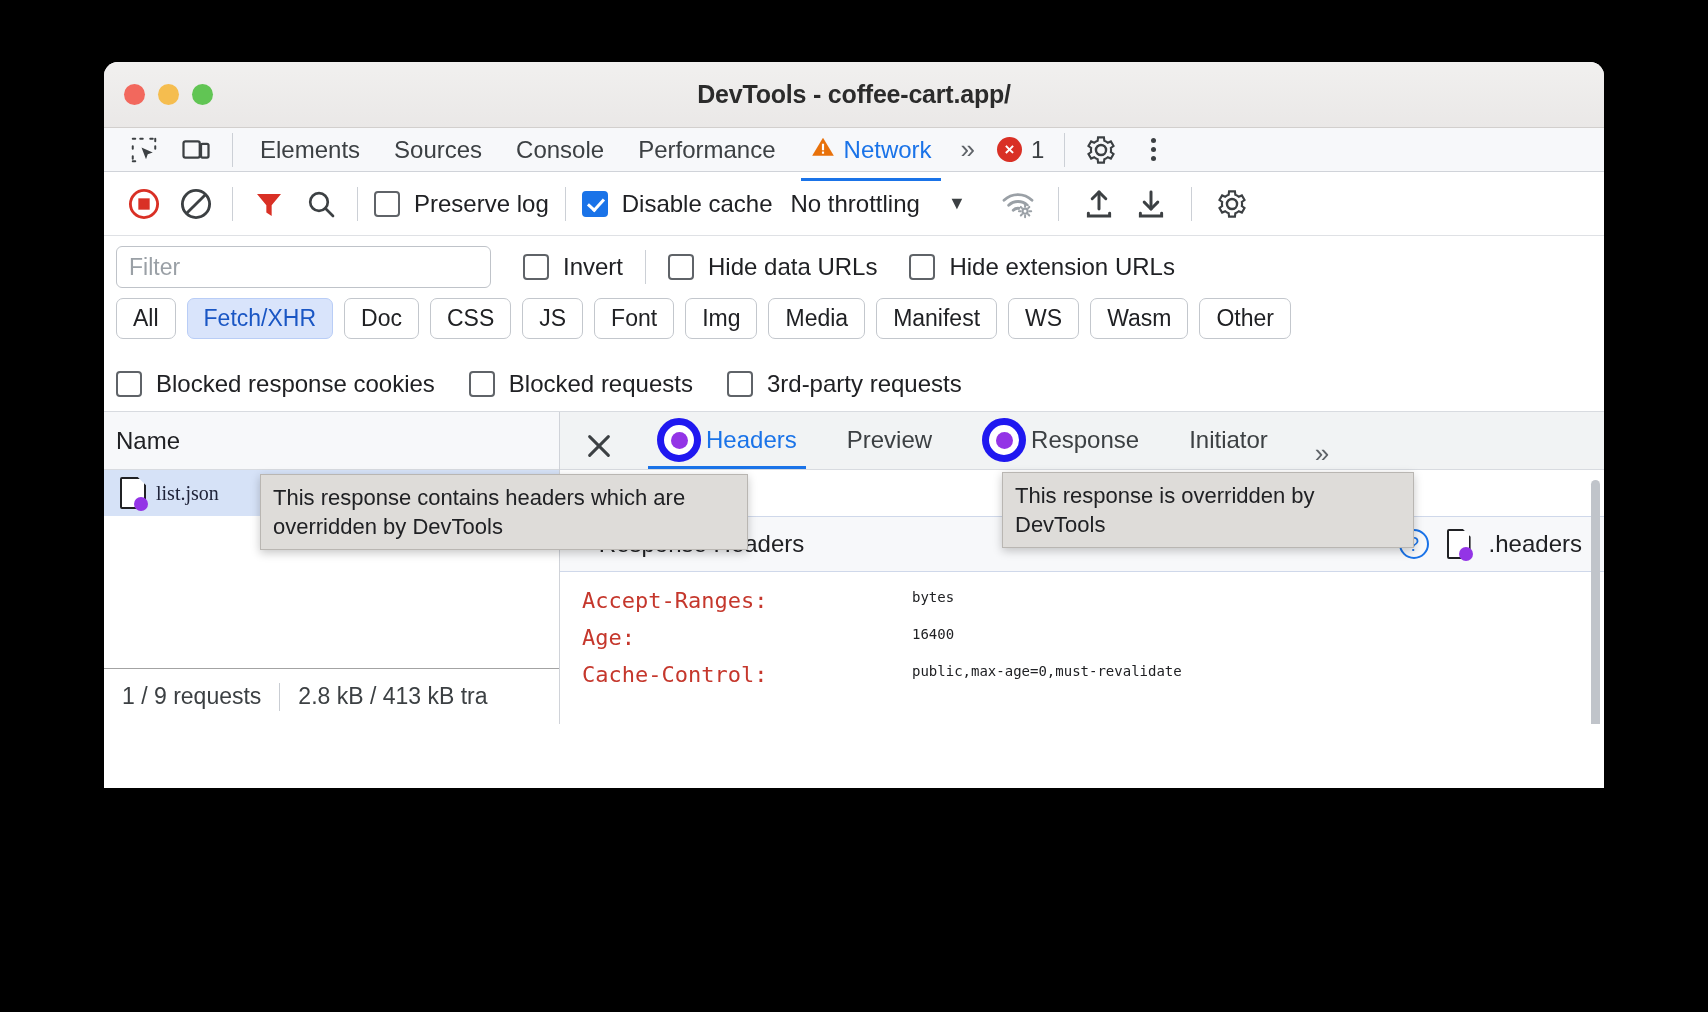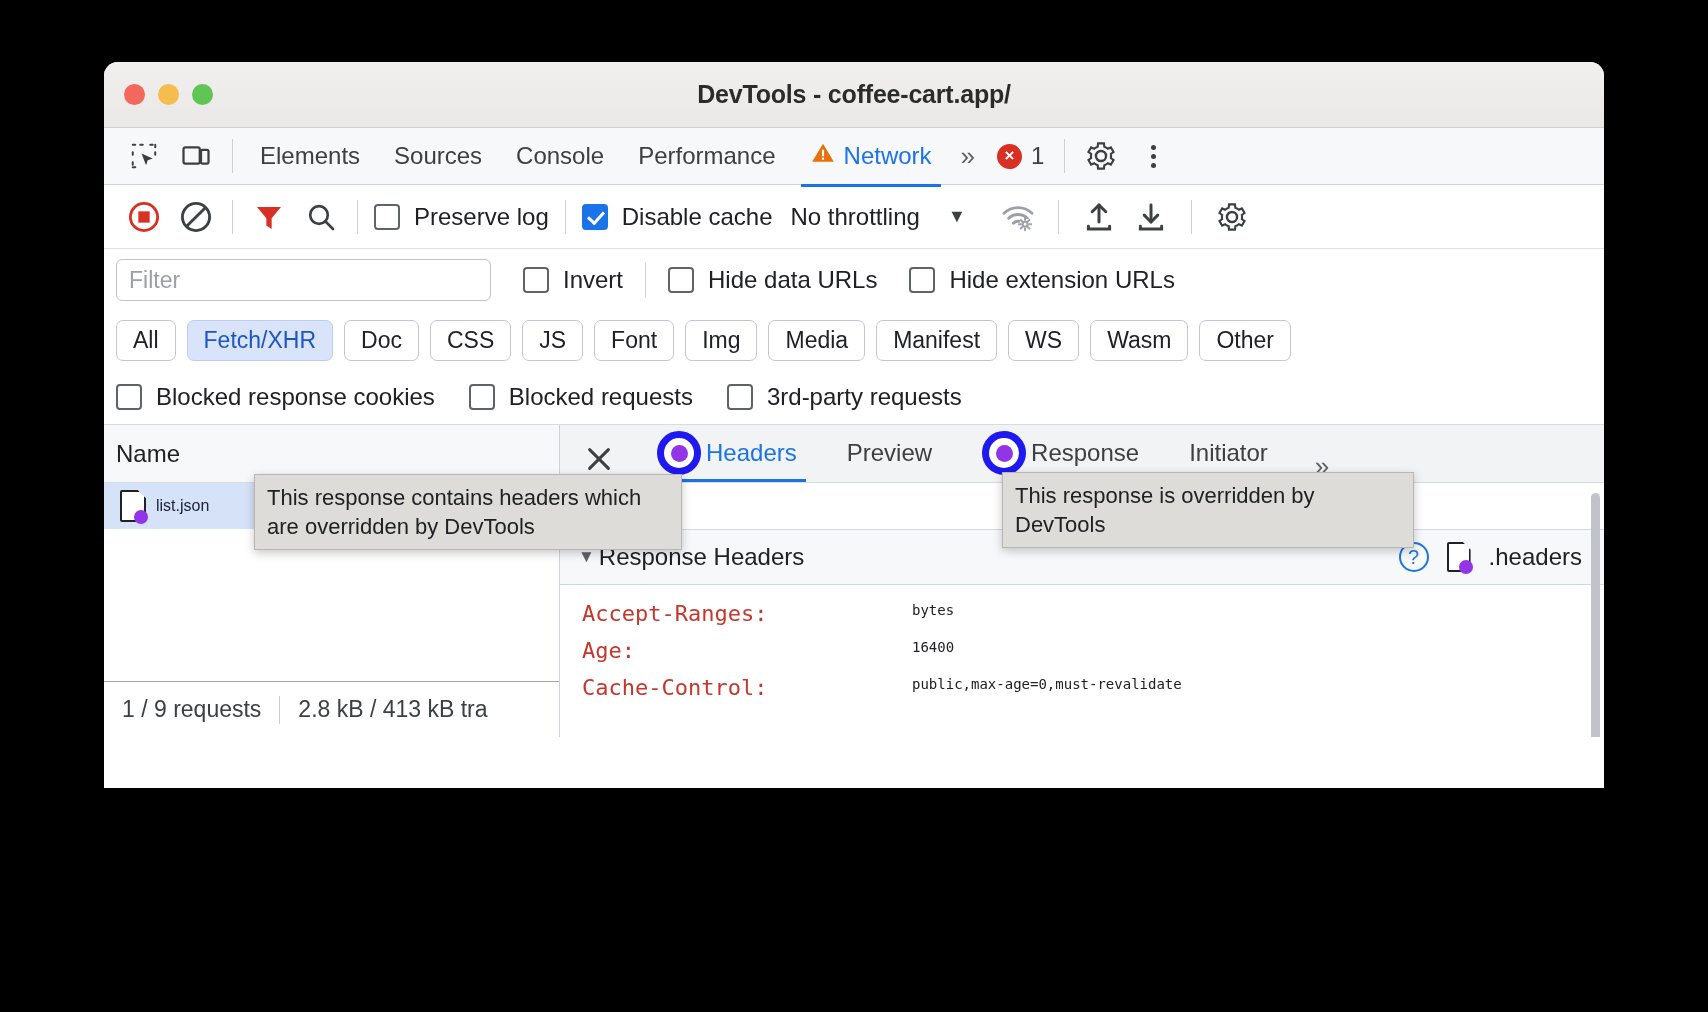--- a/index.html
+++ b/index.html
@@ -35,21 +35,21 @@
   .light.yellow { background: #f5bd4f; }
   .light.green { background: #61c554; }
   .wintitle {
     position: absolute; left: 0; right: 0; text-align: center;
     font-size: 25px; font-weight: bold; color: #2b2b2b;
     letter-spacing: -.2px;
   }
 
   
   .maintabs {
-    height: 57px;
+    height: 44px;
     background: #f7f8fa;
     border-bottom: 1px solid #d0d3d9;
     display: flex; align-items: center; padding: 0 14px;
   }
   .icobtn {
     width: 52px; height: 46px;
     display: flex; align-items: center; justify-content: center;
     cursor: pointer;
   }
   .vsep { width: 1px; height: 34px; background: #ccd0d6; margin: 0 10px; }
@@ -104,21 +104,21 @@
   .filterinput {
     width: 375px; height: 42px;
     border: 1px solid #bfc3c9; border-radius: 6px;
     font-size: 23px; color: #80868b;
     padding: 0 12px; background: #fff;
     font-family: "Liberation Sans", sans-serif;
   }
   .filterinput::placeholder { color: #9aa0a6; }
 
   
-  .chiprow { height: 58px; display: flex; align-items: center; padding: 0 12px; gap: 11px; }
+  .chiprow { height: 58px; display: flex; padding: 0 12px; gap: 11px; }
   .chip {
     height: 41px; padding: 0 16px;
     border: 1px solid #c3c7cd; border-radius: 7px;
     font-size: 23px; color: #202124;
     display: flex; align-items: center; cursor: pointer; background: #fff;
   }
   .chip.sel { background: #d9e4fb; color: #1a56c4; border-color: #b9cdf6; }
 
   
   .blockedrow {
@@ -134,21 +134,21 @@
     height: 58px; background: #f7f8fa;
     border-bottom: 1px solid #d8dbe0;
     display: flex; align-items: center; padding-left: 12px;
     font-size: 24px; color: #202124;
   }
   .llist { flex: 1; position: relative; }
   .lrow {
     height: 46px; display: flex; align-items: center; gap: 10px;
     padding-left: 16px; background: #d6e2f7; cursor: pointer;
   }
-  .lrowname { font-size: 16px; color: #20243a; }
+  .lrowname { font-size: 20px; color: #20243a; font-family: Liberation Serif, serif; }
   .lfoot {
     height: 56px; border-top: 1px solid #a3a3a3;
     display: flex; align-items: center; padding-left: 18px;
     font-size: 23px; color: #3c4043; gap: 18px; background: #fff;
     white-space: nowrap; overflow: hidden;
   }
   .lfootsep { width: 1px; height: 28px; background: #c9cdd3; }
 
   .rightpane { flex: 1; display: flex; flex-direction: column; background: #fff; position: relative; }
   .dtabs {
@@ -217,21 +217,21 @@
 
   
   .tooltip {
     position: absolute; z-index: 50;
     background: #dedcd9; color: #202124;
     border: 1px solid #b9b6b2;
     font-size: 22px; line-height: 1.32;
     padding: 8px 12px;
     box-shadow: 0 3px 9px rgba(0,0,0,.22);
   }
-  #tip-left { left: 150px; top: 412px; width: 428px; }
+  #tip-left { left: 156px; top: 412px; width: 488px; }
   #tip-right { left: 898px; top: 410px; width: 412px; }
 
   
   .fileicon { position: relative; width: 26px; height: 32px; flex:none; }
   .fileicon .pg {
     position: absolute; inset: 0;
     border: 2.5px solid #202124; border-radius: 2px;
     background: #fff;
     clip-path: polygon(0 0, 68% 0, 100% 26%, 100% 100%, 0 100%);
   }

